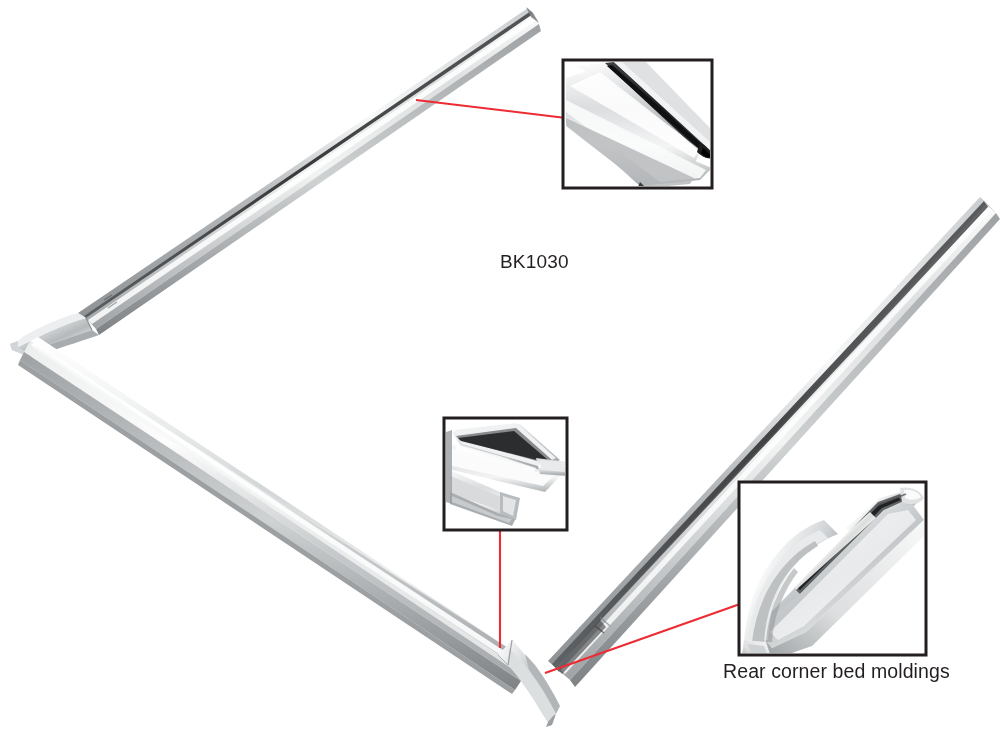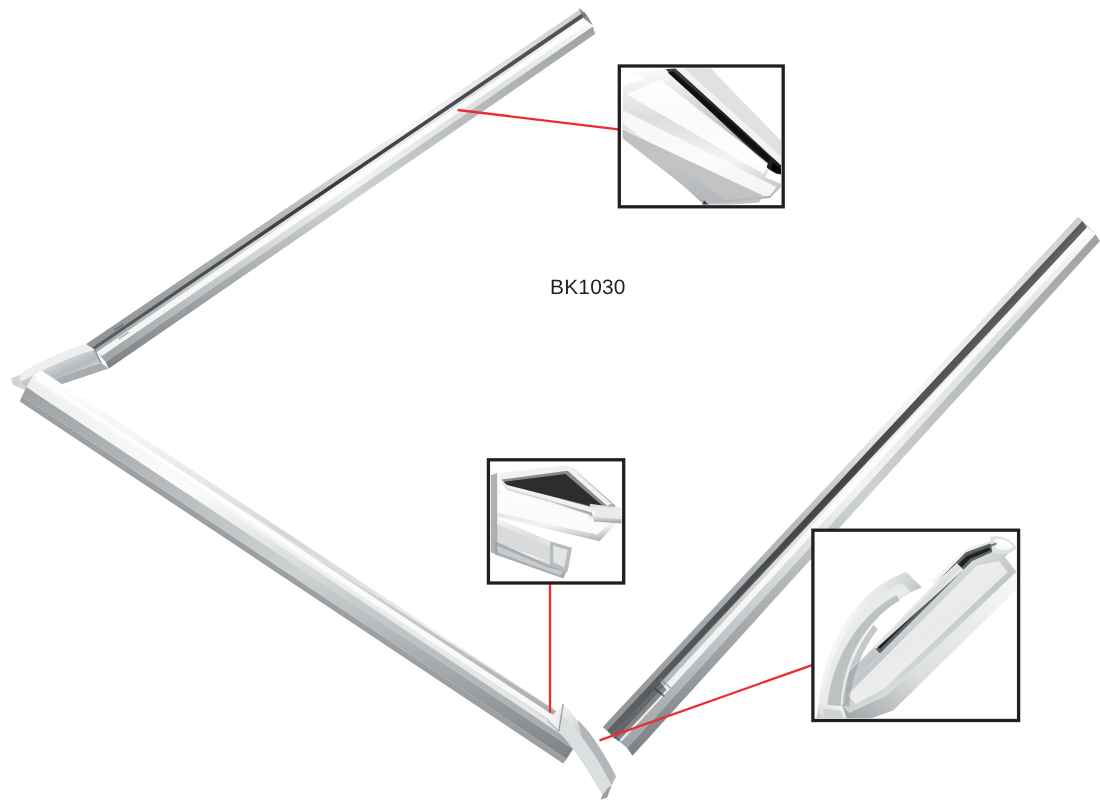--- a/index.html
+++ b/index.html
@@ -301,14 +301,15 @@
 
         <polygon points="790,584 870,512 876,518 796,590" fill="#ffffff" opacity="0.85"></polygon>
 
         <path d="M766,642 C768,614 778,588 794,568 L798,572 C784,590 774,614 772,642 Z" fill="#8e9295" opacity="0.5"></path>
       </g>
     </g>
   </svg>
 
   <div class="label" id="part-number">BK1030</div>
 
+  <div class="label" id="caption">Rear corner bed moldings</div>
 
 </div>
 
 </body></html>

